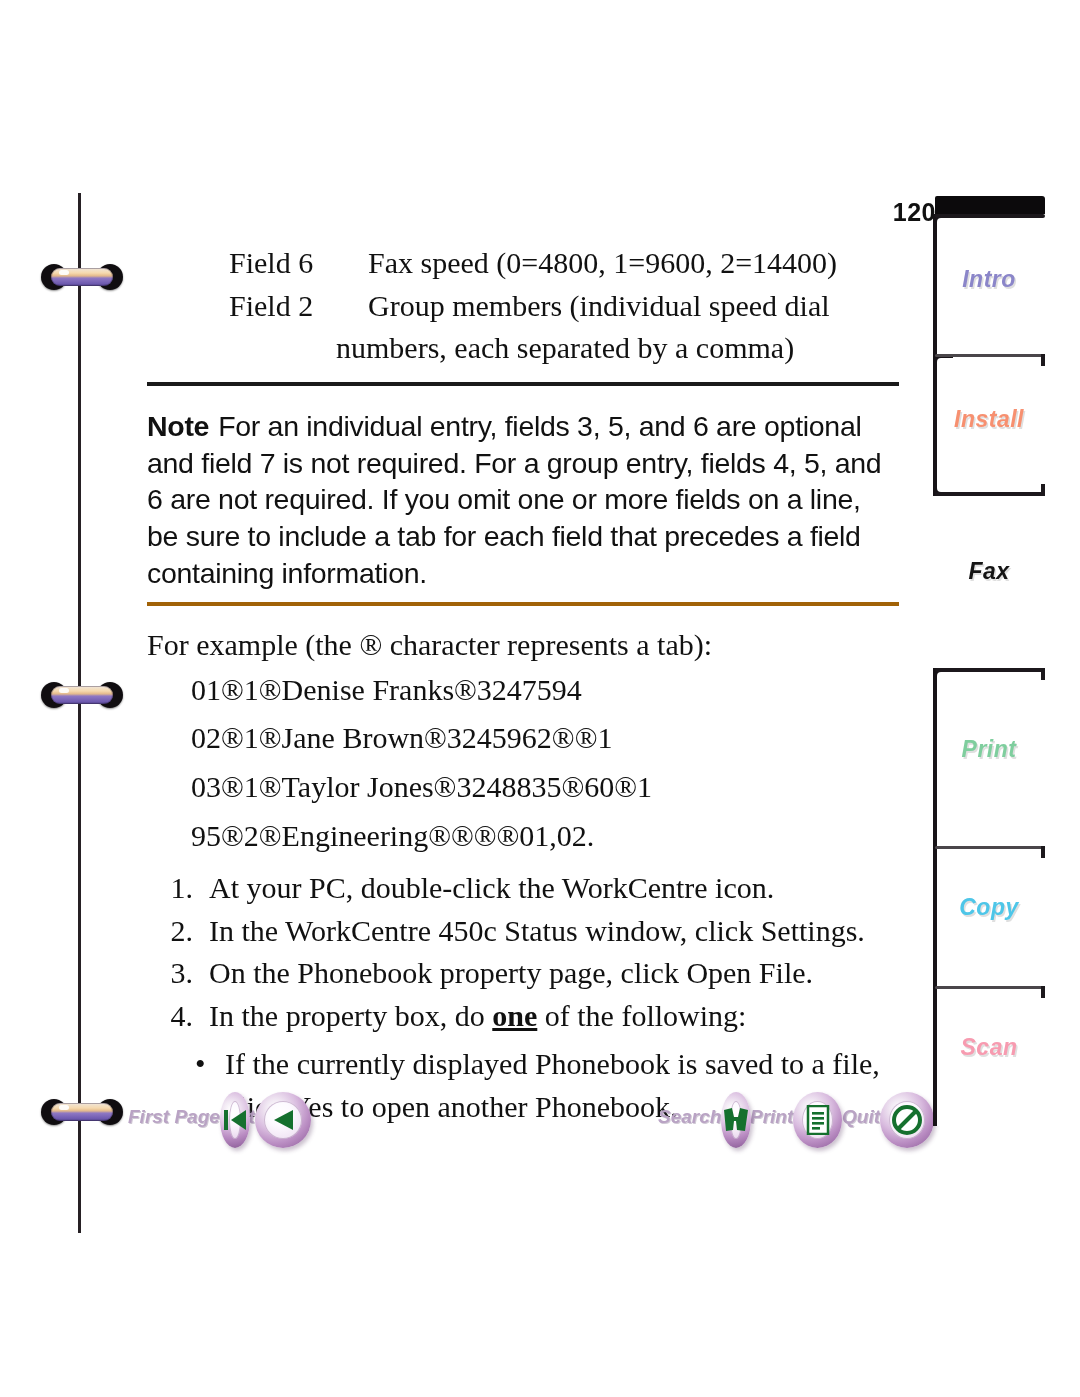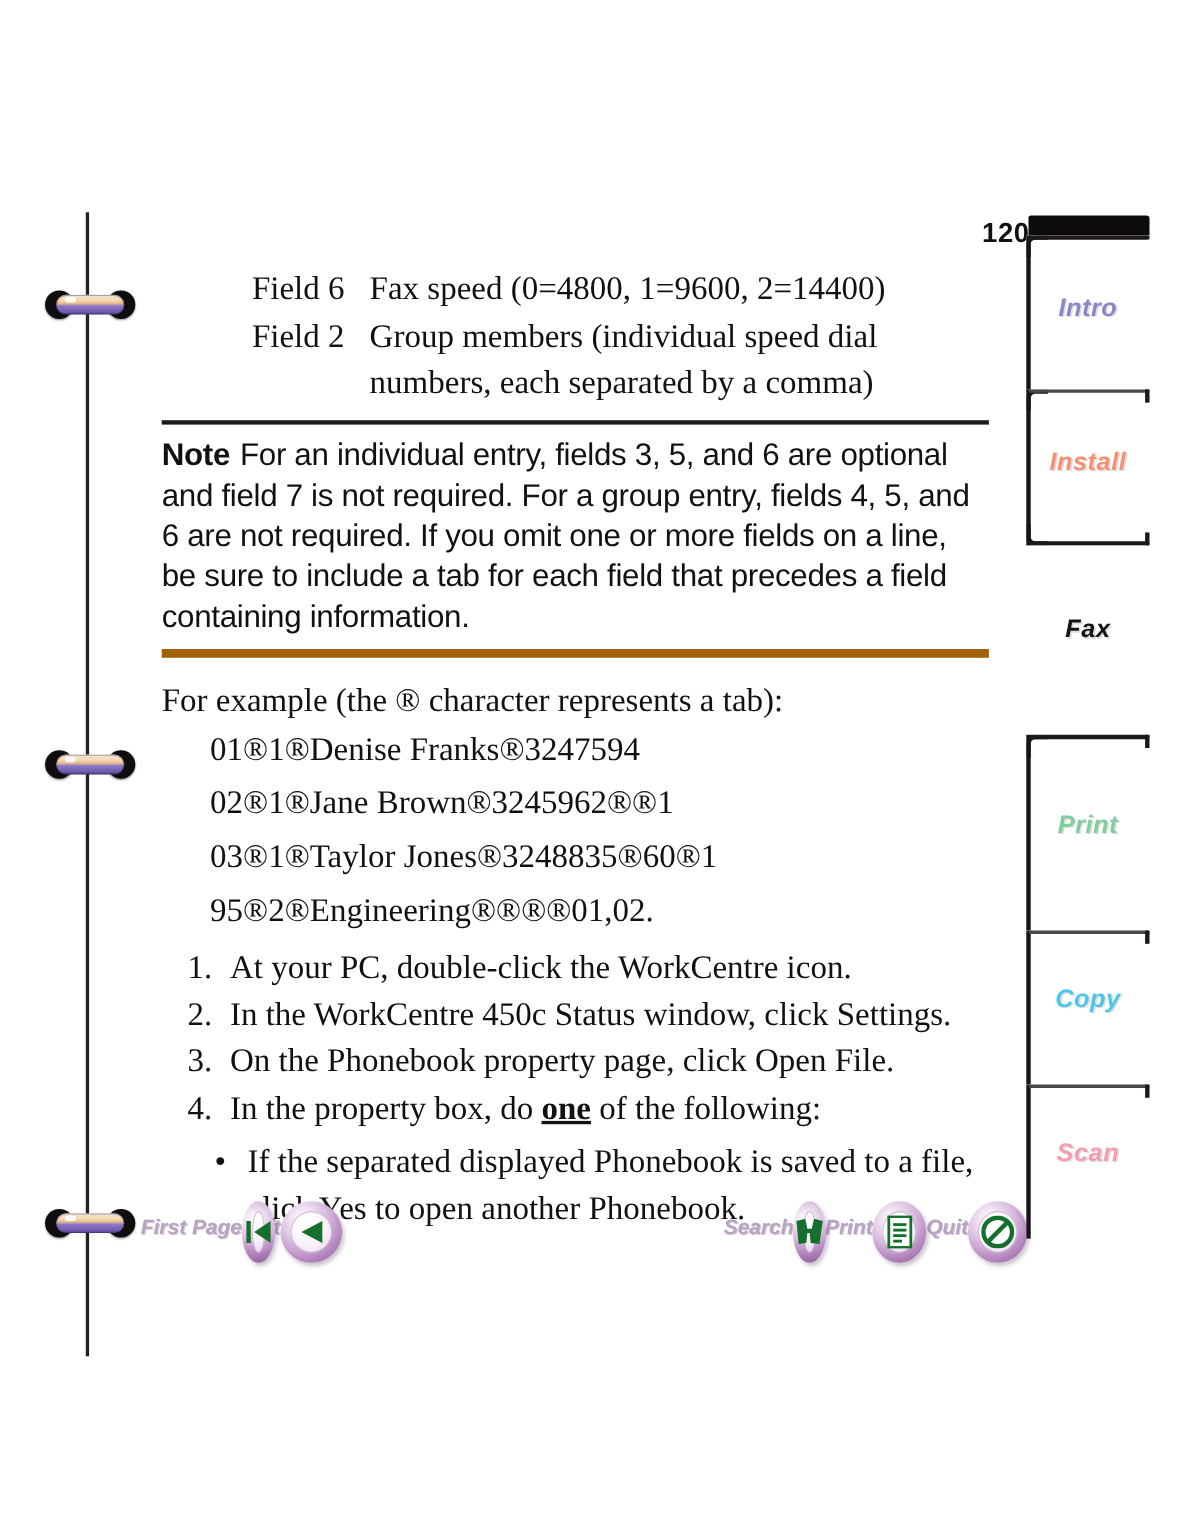--- a/index.html
+++ b/index.html
@@ -93,31 +93,32 @@
     width: 752px;
   }
 
   .field-list { margin: 0 0 12px 0; }
   .field-row {
     display: flex;
     font-size: 30px;
     line-height: 1.42;
     color: #111;
     padding-left: 82px;
+    gap: 32px;
   }
   .field-label { width: 107px; flex: none; }
   .field-text { flex: 1; }
   .field-cont { padding-left: 189px; font-size: 30px; line-height: 1.42; color:#111; }
 
   
   .note-block {
     margin-top: 12px;
     border-top: 4px solid #1a1a1a;
-    border-bottom: 8px solid #a16207;
-    padding: 10px 0 10px 0;
+    border-bottom: 4px solid #a16207;
+    padding: 22px 0 10px 0;
   }
   .note-body {
     font-family: "Liberation Sans", sans-serif;
     font-size: 28.5px;
     line-height: 1.29;
     color: #111;
     letter-spacing: -0.3px;
   }
   .note-word {
     font-weight: bold;
@@ -362,21 +363,21 @@
       <div class="step">
         <span class="step-num">4.</span>
         <span class="step-text"><span>In the property box, do </span><u>one</u><span> of the following:</span></span>
       </div>
     </div>
 
     <div class="bullets">
       <div class="bullet">
         <span class="bullet-dot">•</span>
         <span class="bullet-text">
-          <span>If the separated displayed Phonebook is saved to a</span>
+          <span>If the currently displayed Phonebook is saved to a</span>
           <span>file, click Yes to open another Phonebook.</span>
         </span>
       </div>
     </div>
 
   </div>
 
   <div class="navbar">
 
     <div class="nav-group left">

